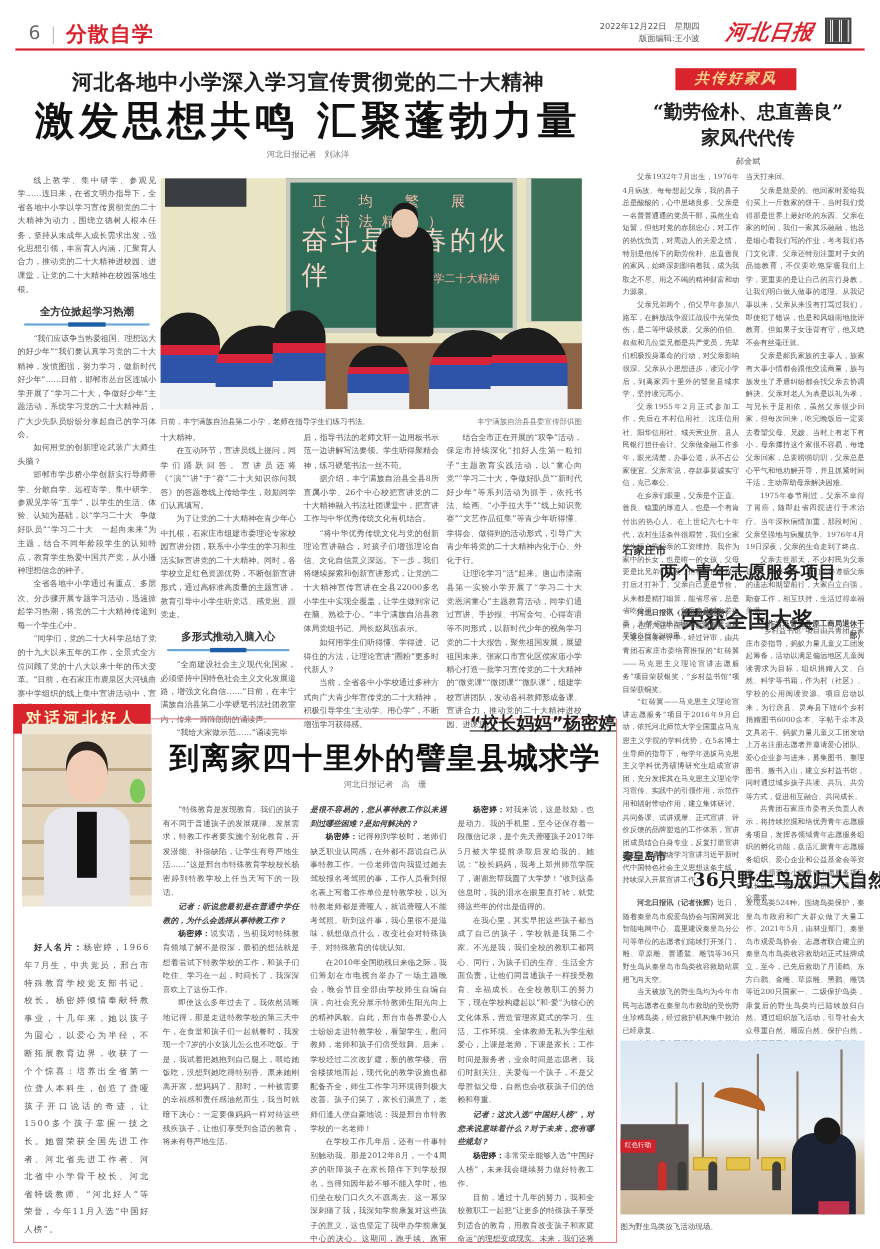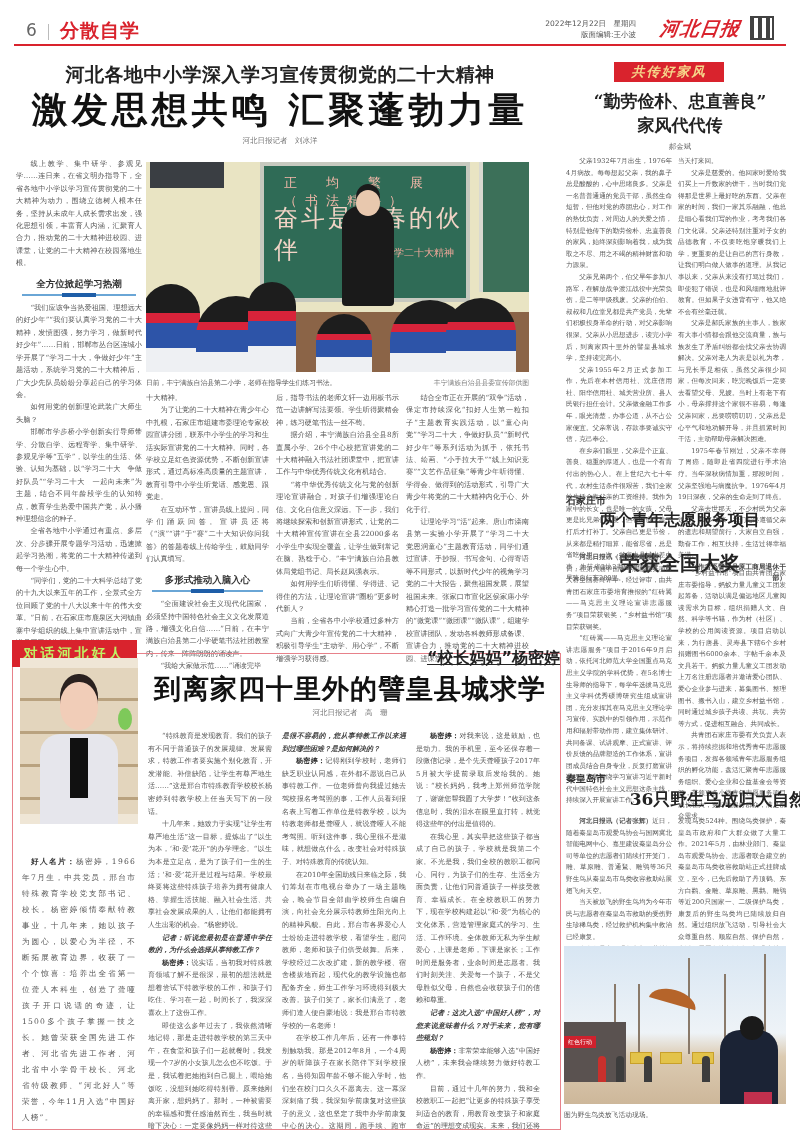--- a/index.html
+++ b/index.html
@@ -38,21 +38,21 @@
   .photo .teacher-head { position: absolute; left: 210px; top: 28px; width: 24px; height: 26px; background: #e8c8ae; border-radius: 50%; box-shadow: 0 -6px 0 #1b1b1b; }
   .photo .wall-cab { position: absolute; right: 0; top: 0; width: 50px; height: 130px; background: #3c7059; border-left: 4px solid #d9d9d0; }
   .photo .tv { position: absolute; left: 4px; top: 0; width: 74px; height: 26px; background: #3a3e43; }
   .photo .desk { position: absolute; left: 110px; top: 150px; width: 280px; height: 60px; background: #8b6447; }
   .student { position: absolute; border-radius: 40px 40px 0 0; background: linear-gradient(180deg, #1d1d1d 0 32%, #d8233a 32% 42%, #2d54a8 42% 70%, #eef0f3 70%); }
   .photo-caption { position: absolute; left: 146px; top: 378px; width: 383px; font-size: 6.8px; color: #555; }
   .photo-caption .credit { position: absolute; right: 0; top: 0; color: #777; font-family: "DejaVu Sans", sans-serif; }
 
   
   .feature-box { position: absolute; left: 12px; top: 653px; width: 549px; height: 477px; border: 1.5px solid #e7818a; }
-  .feature-tab { position: absolute; left: 12px; top: 640px; width: 125px; height: 27px; background: #d9232d; color: #bef264; font-family: "DejaVu Sans", sans-serif; font-weight: bold; font-size: 14px; text-align: center; line-height: 27px; letter-spacing: 3px; }
+  .feature-tab { position: absolute; left: 12px; top: 640px; width: 125px; height: 27px; background: #d9232d; color: #fef9c3; font-family: "DejaVu Sans", sans-serif; font-weight: bold; font-size: 14px; text-align: center; line-height: 27px; letter-spacing: 3px; }
   .portrait { position: absolute; left: 20px; top: 658px; width: 118px; height: 166px; overflow: hidden; background: #efe6d6; }
   .portrait .shelf { position: absolute; left: 0; top: 10px; width: 118px; height: 146px; background: repeating-linear-gradient(180deg, #e3d5bd 0 30px, #b9a27f 30px 33px); }
   .portrait .body { position: absolute; left: 20px; top: 76px; width: 78px; height: 90px; background: #e6e6ec; border-radius: 20px 20px 0 0; }
   .portrait .vneck { position: absolute; left: 50px; top: 80px; width: 18px; height: 60px; background: #111; }
   .portrait .head { position: absolute; left: 40px; top: 24px; width: 38px; height: 48px; background: #f1cdb8; border-radius: 48%; box-shadow: 0 -8px 0 #2a211f; }
   .portrait .toy { position: absolute; right: 6px; top: 50px; width: 14px; height: 22px; background: #7ec95a; border-radius: 50%; }
   .bio { position: absolute; left: 22px; top: 854px; width: 114px; font-size: 7.6px; line-height: 16px; color: #555; text-align: justify; letter-spacing: 1.2px; }
   .bio b { color: #333; }
 
   .f-kicker { position: absolute; left: 140px; width: 420px; top: 648px; text-align: right; font-family: "DejaVu Sans", sans-serif; font-weight: bold; font-size: 16px; color: #222; text-decoration: underline; }
@@ -130,22 +130,22 @@
     <div class="student" style="left:244px; top:138px; width:80px; height:76px;"></div>
     <div class="student" style="left:300px; top:136px; width:70px; height:76px;"></div>
   </figure>
   <div class="photo-caption">
     <span>日前，丰宁满族自治县第二小学，老师在指导学生们练习书法。</span>
     <span class="credit">丰宁满族自治县县委宣传部供图</span>
   </div>
 
   <div class="col" style="left:146px; top:392px; width:123px;">
     <p style="text-indent:0">十大精神。</p>
+    <p>在互动环节，宣讲员线上提问，同学们踊跃回答。宣讲员还将《“演”“讲”于“赛”二十大知识你问我答》的答题卷线上传给学生，鼓励同学们认真填写。</p>
     <p>为了让党的二十大精神在青少年心中扎根，石家庄市组建市委理论专家校园宣讲分团，联系中小学生的学习和生活实际宣讲党的二十大精神。同时，各学校立足红色资源优势，不断创新宣讲形式，通过高标准高质量的主题宣讲，教育引导中小学生听党话、感党恩、跟党走。</p>
-    <p>在互动环节，宣讲员线上提问，同学们踊跃回答。宣讲员还将《“演”“讲”于“赛”二十大知识你问我答》的答题卷线上传给学生，鼓励同学们认真填写。</p>
     <div class="subhead">多形式推动入脑入心</div>
     <div class="subhead-rule"></div>
     <p>“全面建设社会主义现代化国家，必须坚持中国特色社会主义文化发展道路，增强文化自信……”日前，在丰宁满族自治县第二小学硬笔书法社团教室内，传来一阵阵朗朗的诵读声。</p>
     <p>“我给大家做示范……”诵读完毕</p>
   </div>
   <div class="col" style="left:276px; top:392px; width:123px;">
     <p style="text-indent:0">后，指导书法的老师文轩一边用板书示范一边讲解写法要领。学生听得聚精会神，练习硬笔书法一丝不苟。</p>
     <p>据介绍，丰宁满族自治县全县8所直属小学、26个中心校把宣讲党的二十大精神融入书法社团课堂中，把宣讲工作与中华优秀传统文化有机结合。</p>
     <p>“将中华优秀传统文化与党的创新理论宣讲融合，对孩子们增强理论自信、文化自信意义深远。下一步，我们将继续探索和创新宣讲形式，让党的二十大精神宣传宣讲在全县22000多名小学生中实现全覆盖，让学生做到常记在脑、熟稔于心。”丰宁满族自治县教体局党组书记、局长赵凤强表示。</p>
     <p>如何用学生们听得懂、学得进、记得住的方法，让理论宣讲“圈粉”更多时代新人？</p>
@@ -171,21 +171,20 @@
   <div class="bio">
      <b>好人名片：</b><span>杨密婷，1966年7月生，中共党员，邢台市特殊教育学校党支部书记、校长。杨密婷倾情奉献特教事业，十几年来，她以孩子为圆心，以爱心为半径，不断拓展教育边界，收获了一个个惊喜：培养出全省第一位聋人本科生，创造了聋哑孩子开口说话的奇迹，让1500多个孩子掌握一技之长。她曾荣获全国先进工作者、河北省先进工作者、河北省中小学骨干校长、河北省特级教师、“河北好人”等荣誉，今年11月入选“中国好人榜”。</span>
   </div>
 
   <div class="f-kicker">“校长妈妈”杨密婷</div>
   <h2 class="f-title">到离家四十里外的譬皇县城求学</h2>
   <div class="f-byline">河北日报记者　高　珊</div>
 
   <div class="col" style="left:148px; top:730px; width:124px; font-size:7px; line-height:12.6px;">
     <p>“特殊教育是发现教育。我们的孩子有不同于普通孩子的发展规律、发展需求，特教工作者要实施个别化教育，开发潜能、补偿缺陷，让学生有尊严地生活……”这是邢台市特殊教育学校校长杨密婷到特教学校上任当天写下的一段话。</p>
-    <p>十几年来，她致力于实现“让学生有尊严地生活”这一目标，提炼出了“以生为本，‘和·爱’花开”的办学理念。“以生为本是立足点，是为了孩子们一生的生活；‘和·爱’花开是过程与结果。学校最终要将这些特殊孩子培养为拥有健康人格、掌握生活技能、融入社会生活、共享社会发展成果的人，让他们都能拥有人生出彩的机会。”杨密婷说。</p>
     <p class="q">记者：听说您最初是在普通中学任教的，为什么会选择从事特教工作？</p>
     <p><span class="a-lead">杨密婷：</span><span>说实话，当初我对特殊教育领域了解不是很深，最初的想法就是想着尝试下特教学校的工作，和孩子们吃住、学习在一起，时间长了，我深深喜欢上了这份工作。</span></p>
     <p>即使这么多年过去了，我依然清晰地记得，那是走进特教学校的第三天中午，在食堂和孩子们一起就餐时，我发现一个7岁的小女孩儿怎么也不吃饭。于是，我试着把她抱到自己腿上，喂给她饭吃，没想到她吃得特别香。原来她刚离开家，想妈妈了。那时，一种被需要的幸福感和责任感油然而生，我当时就暗下决心：一定要像妈妈一样对待这些残疾孩子，让他们享受到合适的教育，将来有尊严地生活。</p>
 
   </div>
   <div class="col" style="left:282px; top:730px; width:124px; font-size:7px; line-height:12.6px;">
     <p class="q" style="text-indent:0">是很不容易的，您从事特教工作以来遇到过哪些困难？是如何解决的？</p>
     <p><span class="a-lead">杨密婷：</span><span>记得刚到学校时，老师们缺乏职业认同感，在外都不愿说自己从事特教工作。一位老师曾向我提过她去驾校报名考驾照的事，工作人员看到报名表上写着工作单位是特教学校，以为特教老师都是聋哑人，就说聋哑人不能考驾照。听到这件事，我心里很不是滋味，就想做点什么，改变社会对特殊孩子、对特殊教育的传统认知。</span></p>
     <p>在2010年全国助残日来临之际，我们筹划在市电视台举办了一场主题晚会，晚会节目全部由学校师生自编自演，向社会充分展示特教师生阳光向上的精神风貌。自此，邢台市各界爱心人士纷纷走进特教学校，看望学生，慰问教师，老师和孩子们倍受鼓舞。后来，学校经过二次改扩建，新的教学楼、宿舍楼拔地而起，现代化的教学设施也都配备齐全，师生工作学习环境得到极大改善。孩子们笑了，家长们满意了，老师们逢人便自豪地说：我是邢台市特教学校的一名老师！</p>
     <p>在学校工作几年后，还有一件事特别触动我。那是2012年8月，一个4周岁的听障孩子在家长陪伴下到学校报名，当得知因年龄不够不能入学时，他们坐在校门口久久不愿离去。这一幕深深刺痛了我，我深知学前康复对这些孩子的意义，这也坚定了我申办学前康复中心的决心。这期间，跑手续、跑审批，几经波折，好在功夫不负有心人，当年年底学校就在全省率先成立了学前康复中心。</p>

